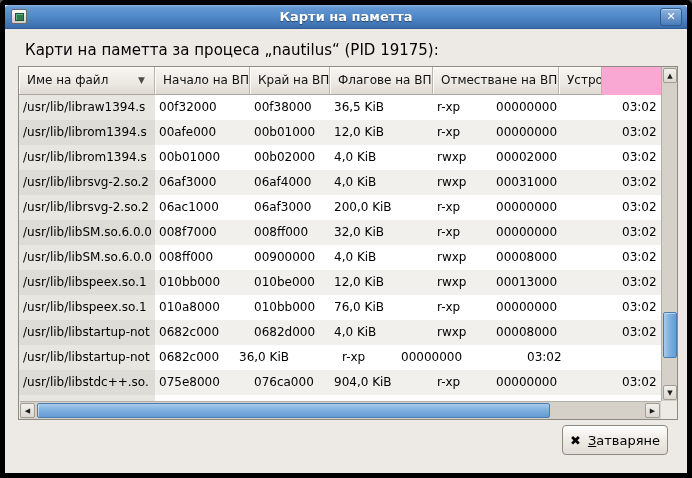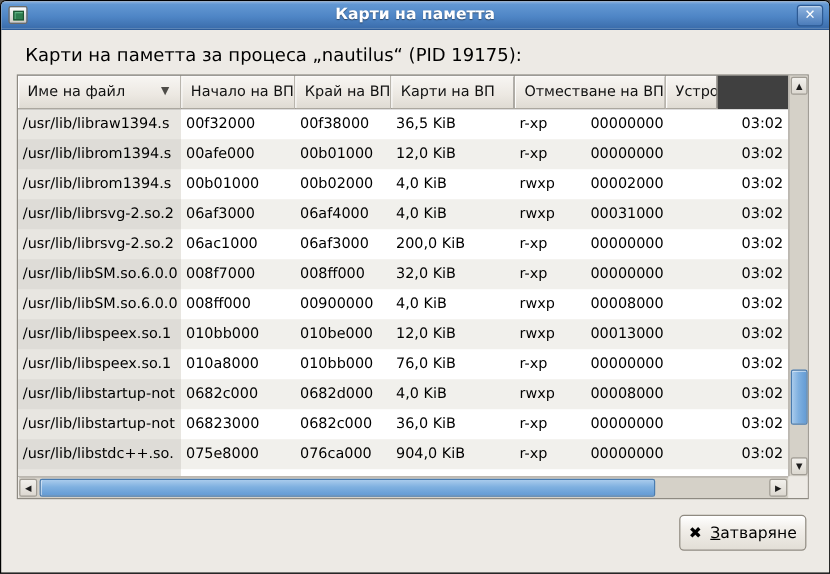--- a/index.html
+++ b/index.html
@@ -4,21 +4,21 @@
 <style>
   * { margin:0; padding:0; box-sizing:border-box; }
   html,body { width:692px; height:478px; }
   body {
     font-family:"DejaVu Sans","Liberation Sans",sans-serif;
     background:#555; overflow:hidden;
   }
   .window {
     position:relative; width:692px; height:478px;
     background:#edeae5;
-    border:1px solid #000000;
+    border:5px solid #000000;
     border-radius:5px 5px 0 0;
   }
   
   .titlebar {
     position:absolute; left:0; top:0; width:100%; height:24px;
     background:linear-gradient(#8db3e0 0%, #6297d2 12%, #4f86c6 55%, #3a6cab 100%);
     border-bottom:1px solid #2e5c98;
     border-radius:4px 4px 0 0;
     display:flex; align-items:center;
   }
@@ -50,21 +50,21 @@
   
   .intro {
     position:absolute; left:20px; top:36px;
     font-size:15px; color:#000;
   }
   
   .scrolledwindow {
     position:absolute; left:13px; top:61px; width:660px; height:354px;
     border:1px solid #8e8a82; background:#edeae5;
   }
-  .tv-wrap { position:absolute; left:0; top:0; width:642px; height:334px; overflow:hidden; background:#404040; }
+  .tv-wrap { position:absolute; left:0; top:0; width:642px; height:334px; overflow:hidden; background:#f9a8d4; }
   .thead { display:flex; height:28px; }
   .hcell {
     position:relative; height:28px;
     background:linear-gradient(#f8f6f3 0%, #ece8e2 60%, #dfdbd3 100%);
     border-right:1px solid #b9b5ad;
     box-shadow:inset 1px 1px 0 #fdfcfb;
     border-bottom:1px solid #aba79f;
     font-size:12px; line-height:27px; color:#111;
     padding:0 4px 0 8px; white-space:nowrap; overflow:hidden;
     cursor:pointer; flex:0 0 auto;
@@ -144,21 +144,21 @@
   </div>
 
   <div class="intro">Карти на паметта за процеса „nautilus“ (PID 19175):</div>
 
   <div class="scrolledwindow">
     <div class="tv-wrap">
       <div class="thead">
           <div class="hcell w0">Име на файл<span class="sort-arrow">▼</span></div>
           <div class="hcell w1">Начало на ВП</div>
           <div class="hcell w2">Край на ВП</div>
-          <div class="hcell w3">Карти на ВП</div>
+          <div class="hcell w3">Флагове на ВП</div>
           <div class="hcell w5">Отместване на ВП</div>
           <div class="hcell w6">Устро</div>
         </div>
       <div class="tbody">
           <div class="trow">
             <div class="tcell w0">/usr/lib/libraw1394.s</div>
             <div class="tcell w1">00f32000</div>
             <div class="tcell w2">00f38000</div>
             <div class="tcell w3">36,5 KiB</div>
             <div class="tcell w4">r-xp</div>
@@ -241,21 +241,20 @@
             <div class="tcell w0">/usr/lib/libstartup-not</div>
             <div class="tcell w1">0682c000</div>
             <div class="tcell w2">0682d000</div>
             <div class="tcell w3">4,0 KiB</div>
             <div class="tcell w4">rwxp</div>
             <div class="tcell w5">00008000</div>
             <div class="tcell w6">03:02</div>
           </div>
           <div class="trow">
             <div class="tcell w0">/usr/lib/libstartup-not</div>
-            <div class="tcell w1">06823000</div>
             <div class="tcell w2">0682c000</div>
             <div class="tcell w3">36,0 KiB</div>
             <div class="tcell w4">r-xp</div>
             <div class="tcell w5">00000000</div>
             <div class="tcell w6">03:02</div>
           </div>
           <div class="trow alt">
             <div class="tcell w0">/usr/lib/libstdc++.so.</div>
             <div class="tcell w1">075e8000</div>
             <div class="tcell w2">076ca000</div>

